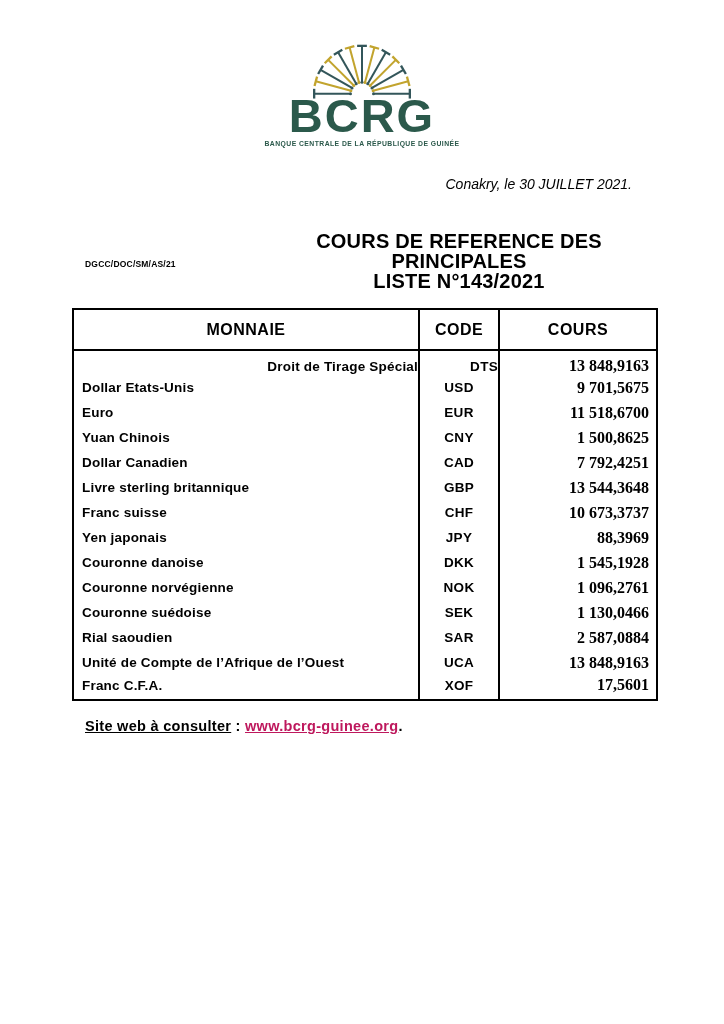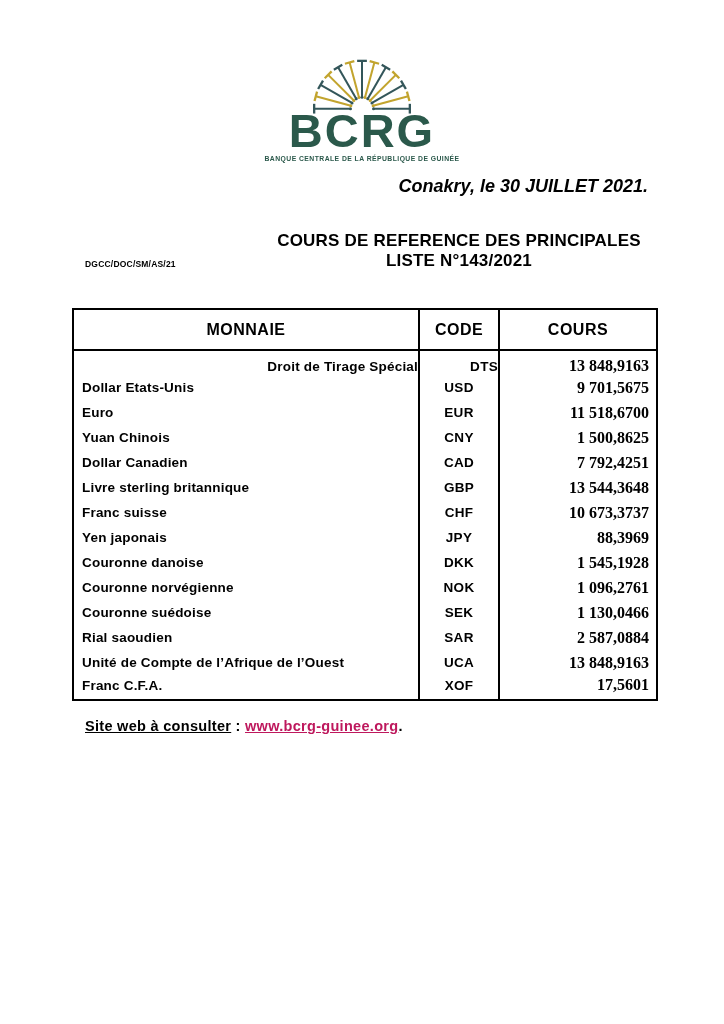--- a/index.html
+++ b/index.html
@@ -11,21 +11,21 @@
     margin: 0 auto;
     background: #ffffff;
     font-family: "Liberation Sans", sans-serif;
     color: #000;
     overflow: hidden;
   }
 
   
   .logo {
     position: absolute;
-    top: 52px;
+    top: 37px;
     left: 50%;
     transform: translateX(-50%);
     text-align: center;
     width: 300px;
   }
   .logo-rays { display: block; margin: 0 auto; width: 140px; height: 62px; }
   .logo-acronym {
     margin-top: -5px;
     font-size: 47px;
     font-weight: bold;
@@ -37,40 +37,40 @@
     font-size: 6.8px;
     font-weight: bold;
     letter-spacing: 0.45px;
     white-space: nowrap;
   }
 
   
   .dateline {
     position: absolute;
     top: 176px;
-    right: 76px;
-    font-size: 18px;
-    font-weight: bold;
+    right: 92px;
+    font-size: 14px;
+    font-weight: normal;
     font-style: italic;
   }
   .reference {
     position: absolute;
     top: 259px;
     left: 85px;
     font-size: 8.5px;
     font-weight: bold;
     letter-spacing: 0.2px;
   }
   .doc-title {
     position: absolute;
     top: 231px;
     left: 254px;
     width: 410px;
     text-align: center;
-    font-size: 17px;
+    font-size: 20px;
     font-weight: bold;
     line-height: 20px;
     letter-spacing: 0.2px;
   }
 
   
   .rates-table {
     position: absolute;
     top: 308px;
     left: 72px;

